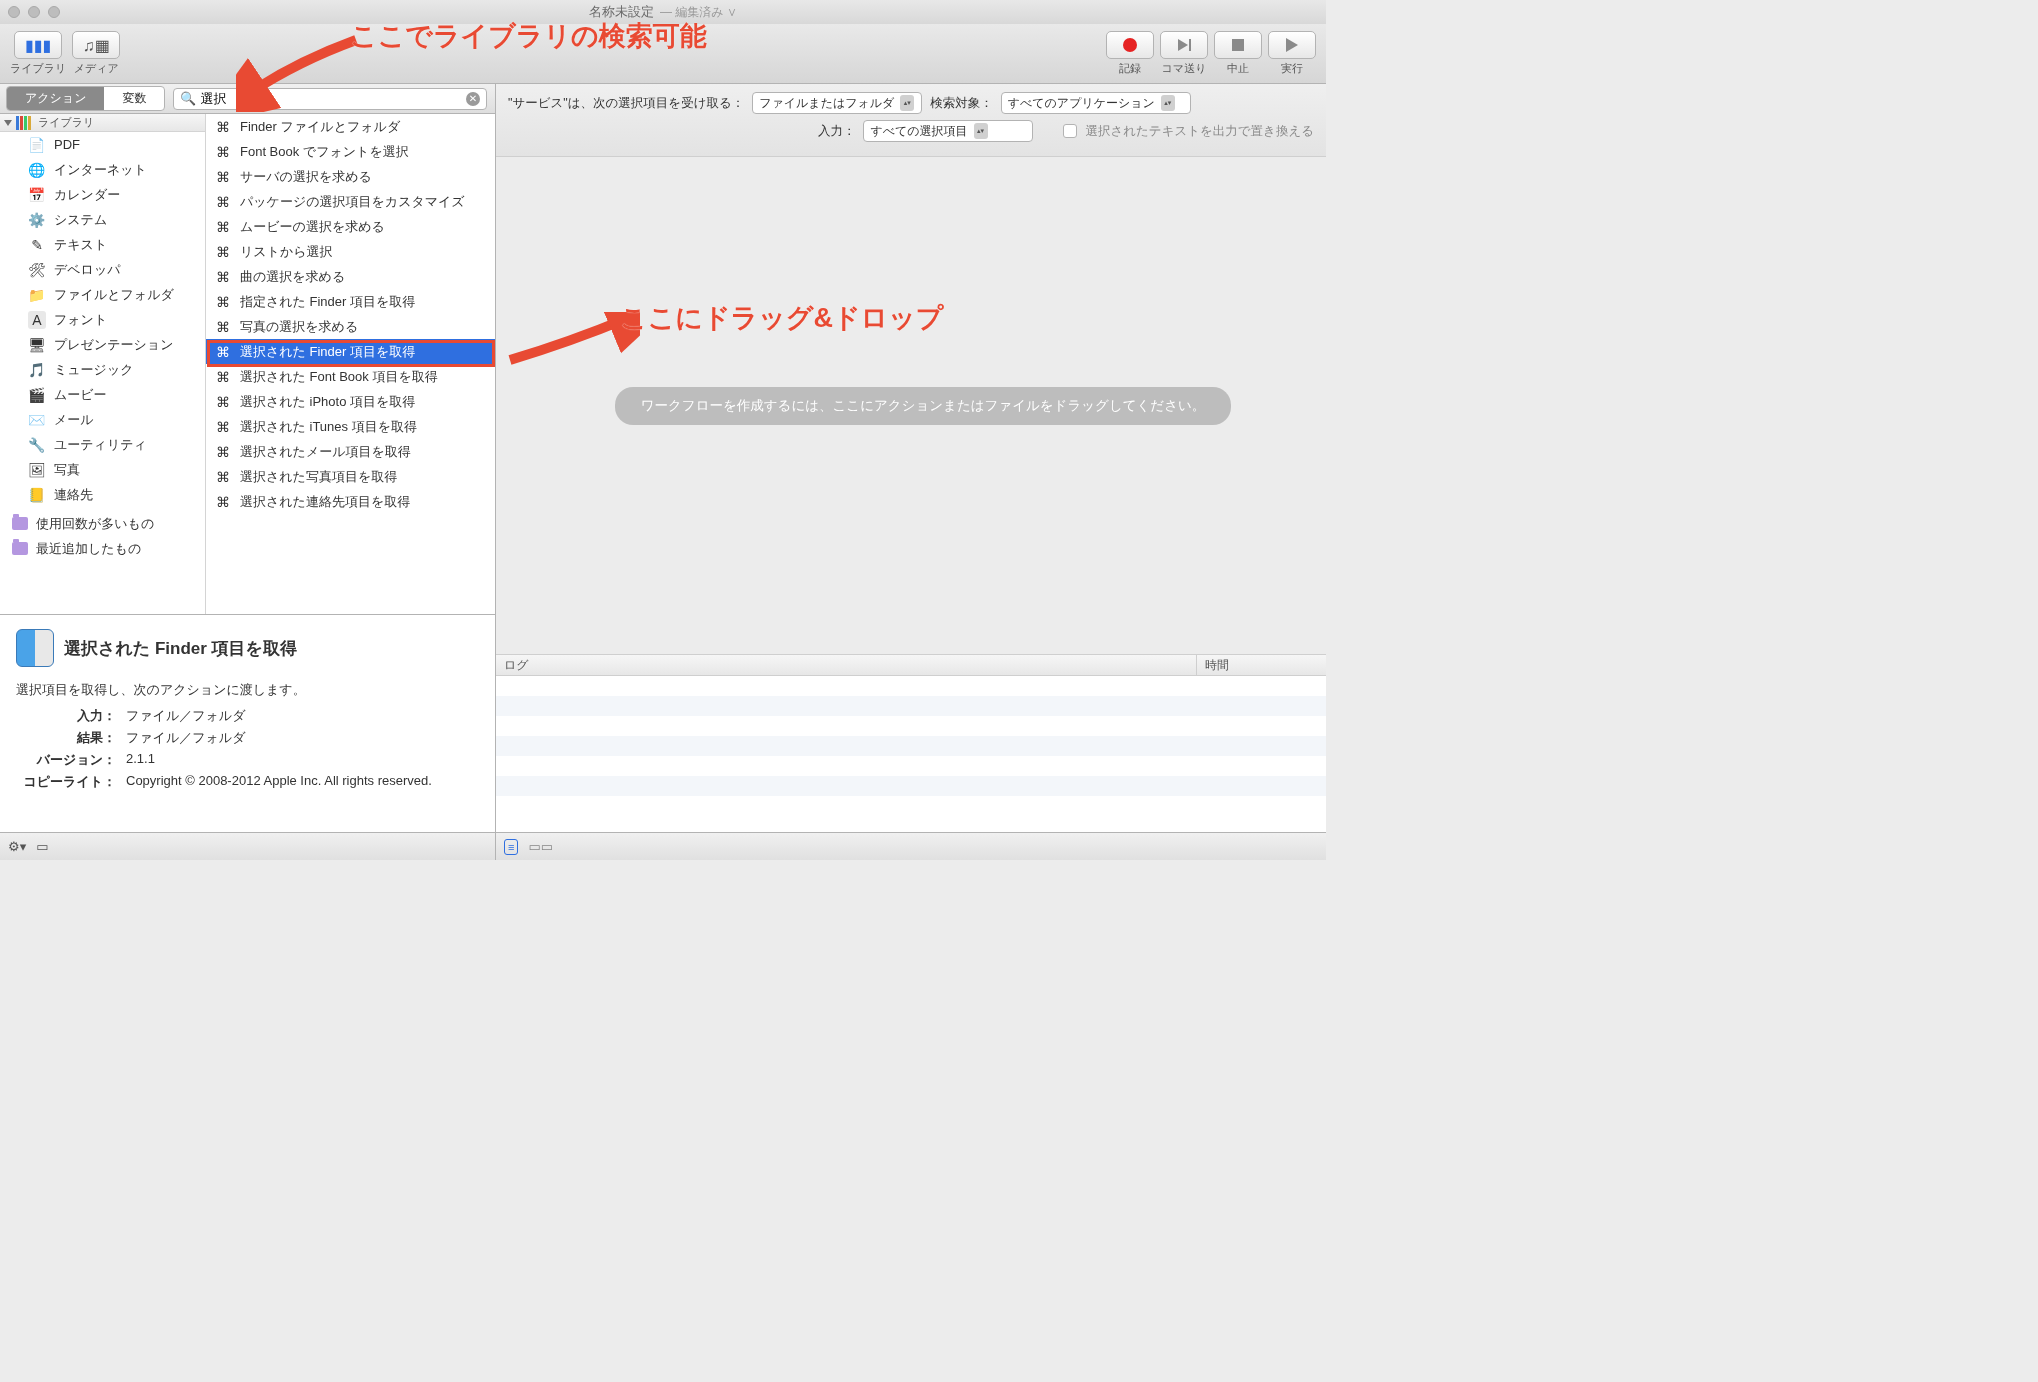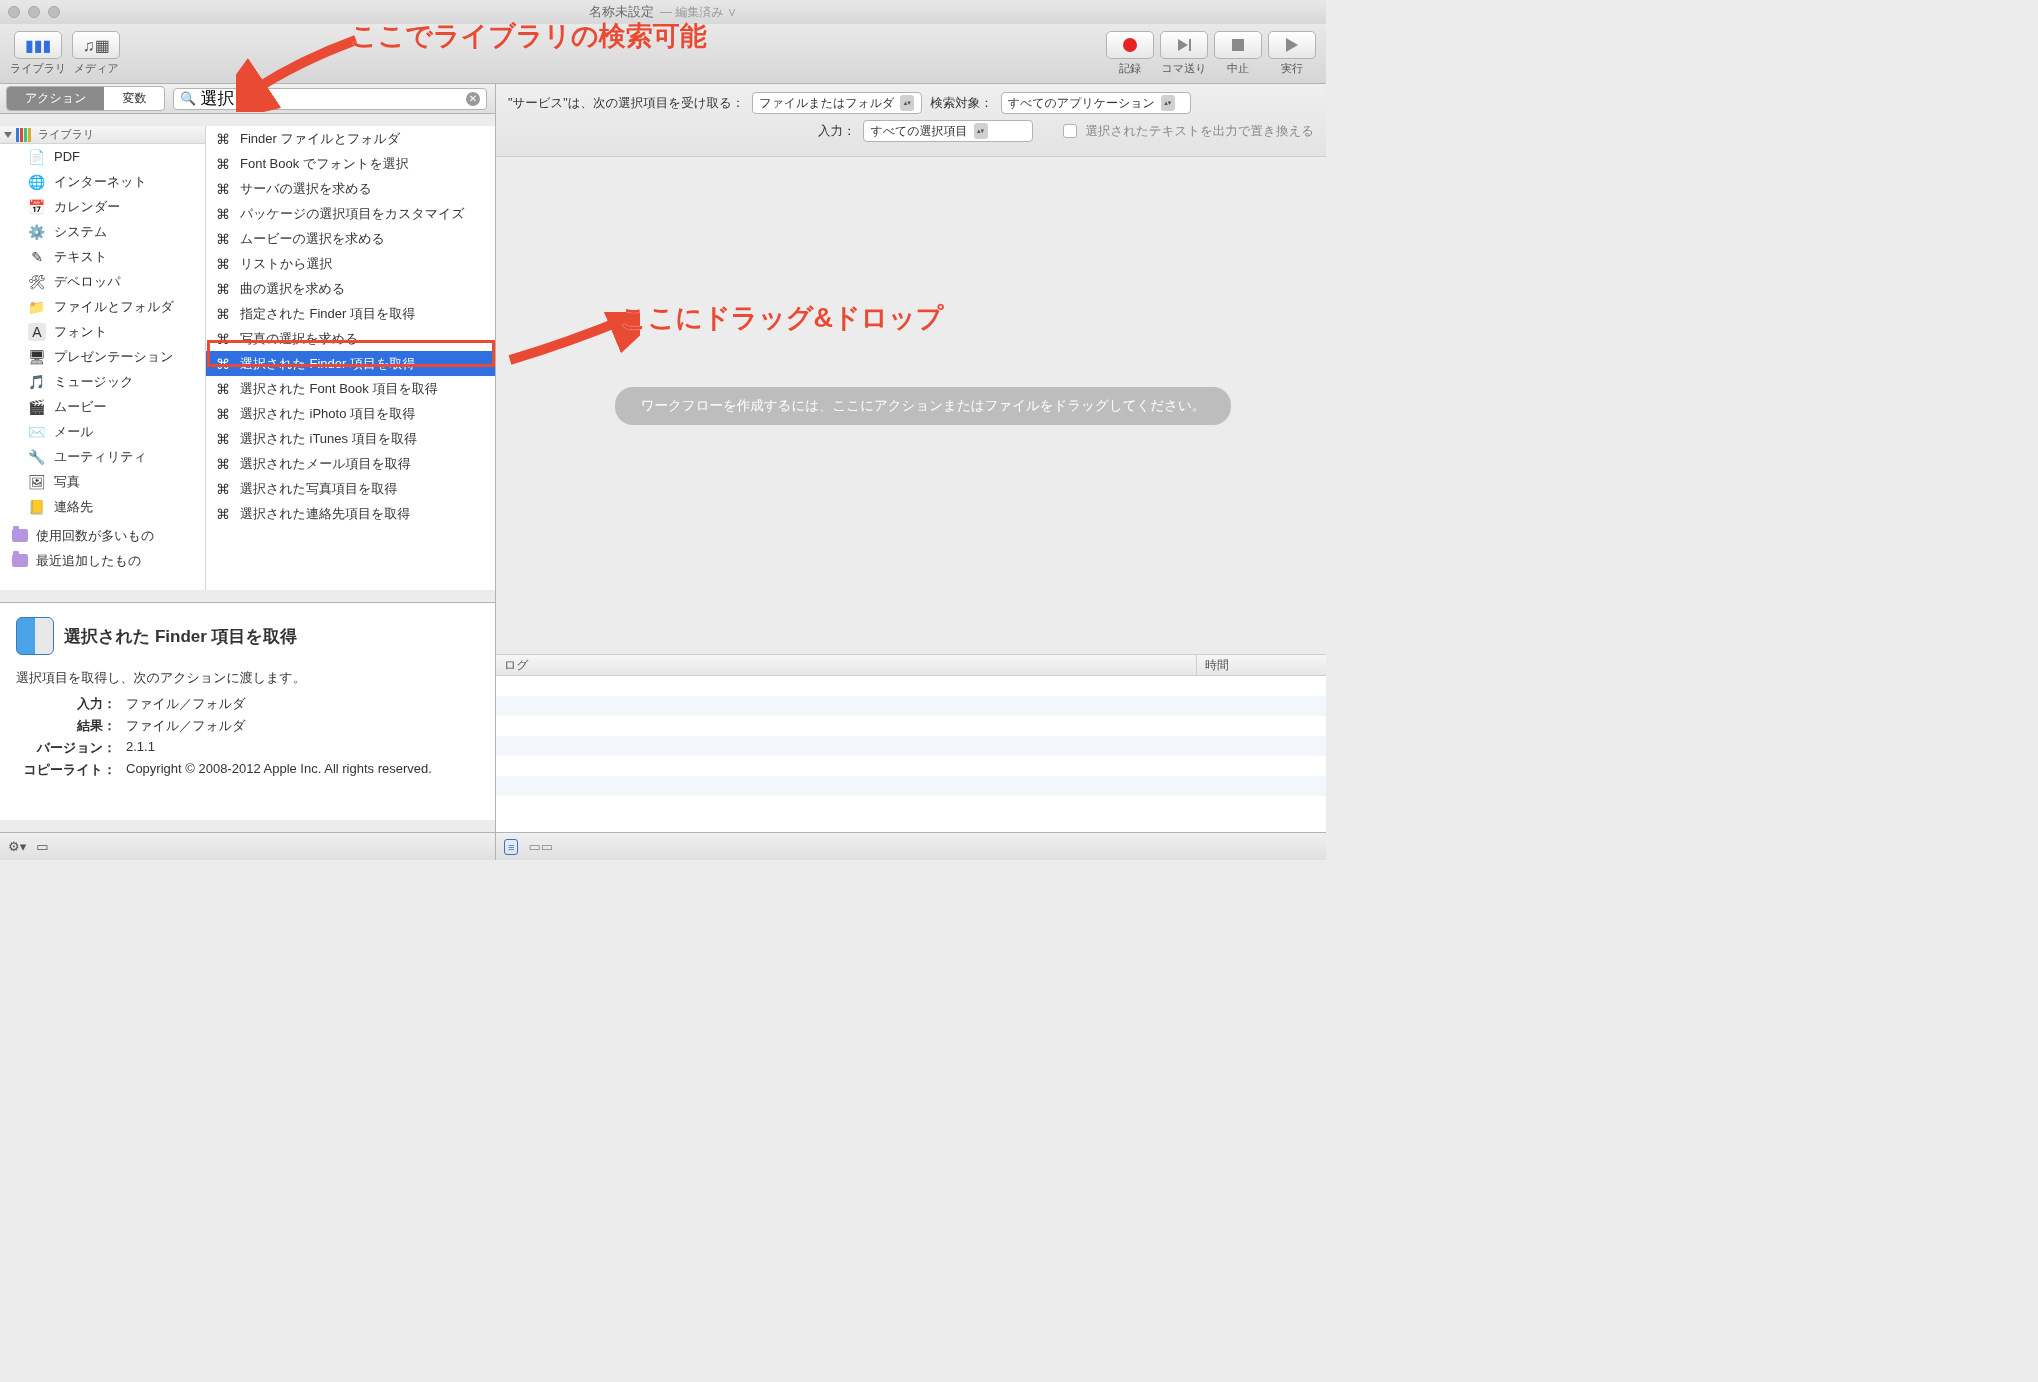--- a/index.html
+++ b/index.html
@@ -20,31 +20,31 @@
 .toolbtn .lbl { font-size: 11px; color: #565656; }
 .rec-dot { width: 14px; height: 14px; background: #e62222; border-radius: 50%; }
 .play-tri { width: 0; height: 0; border-left: 12px solid #8a8a8a; border-top: 7px solid transparent; border-bottom: 7px solid transparent; }
 .stop-sq { width: 12px; height: 12px; background: #8a8a8a; }
 .step-tri { display: flex; align-items: center; }
 .step-tri::before { content: ""; width: 0; height: 0; border-left: 10px solid #8a8a8a; border-top: 6px solid transparent; border-bottom: 6px solid transparent; }
 .step-tri::after { content: ""; width: 2px; height: 12px; background: #8a8a8a; margin-left: 1px; }
 
 
 .main { display: flex; height: 776px; }
-.left { width: 496px; display: flex; flex-direction: column; border-right: 1px solid #b3b3b3; gap: 12px; }
+.left { width: 496px; display: flex; flex-direction: column; border-right: 1px solid #b3b3b3; }
 .right { flex: 1; display: flex; flex-direction: column; background: #ececec; }
 
 
 .lefthead { height: 30px; display: flex; align-items: center; background: linear-gradient(#f0f0f0,#dedede); border-bottom: 1px solid #b3b3b3; }
 .segctl { display: flex; margin-left: 6px; background: #fff; border: 1px solid #b3b3b3; border-radius: 4px; overflow: hidden; font-size: 12px; }
 .segctl span { padding: 3px 18px; cursor: default; }
 .segctl .sel { background: #8a8a8a; color: #fff; }
 .search { flex: 1; margin: 0 8px; height: 22px; background: #fff; border: 1px solid #b3b3b3; border-radius: 4px; display: flex; align-items: center; padding: 0 6px; gap: 4px; }
 .search .mag { color: #888; font-size: 13px; }
-.search input { flex: 1; border: none; outline: none; font-size: 17px; background: transparent; }
+.search input { flex: 1; border: none; outline: none; font-size: 13px; background: transparent; }
 .search .clr { width: 14px; height: 14px; border-radius: 50%; background: #9a9a9a; color: #fff; display: flex; align-items: center; justify-content: center; font-size: 10px; }
 
 
 .cols { flex: 1; display: flex; min-height: 0; }
 .col1 { width: 206px; background: #fff; border-right: 1px solid #d4d4d4; overflow-y: auto; }
 .col2 { flex: 1; background: #fff; overflow-y: auto; }
 .colhead { height: 18px; background: linear-gradient(#f6f6f6,#e7e7e7); border-bottom: 1px solid #d4d4d4; display: flex; align-items: center; padding-left: 4px; font-size: 11px; color: #555; }
 .tri { display: inline-block; width: 0; height: 0; border-left: 4px solid transparent; border-right: 4px solid transparent; border-top: 6px solid #707070; margin-right: 4px; }
 .books { width: 18px; height: 14px; display: inline-flex; gap: 1px; margin-right: 4px; }
 .books span { width: 3px; background: #3a7ad9; }

